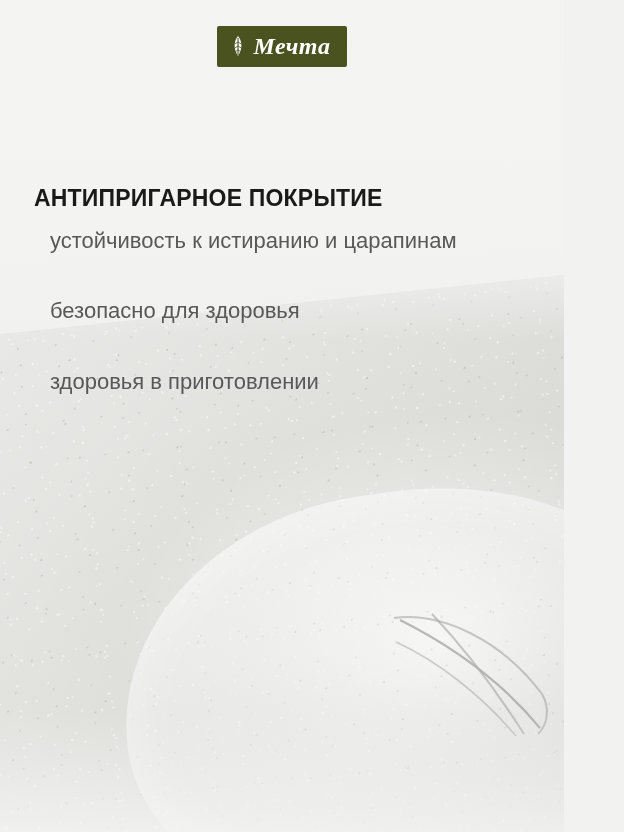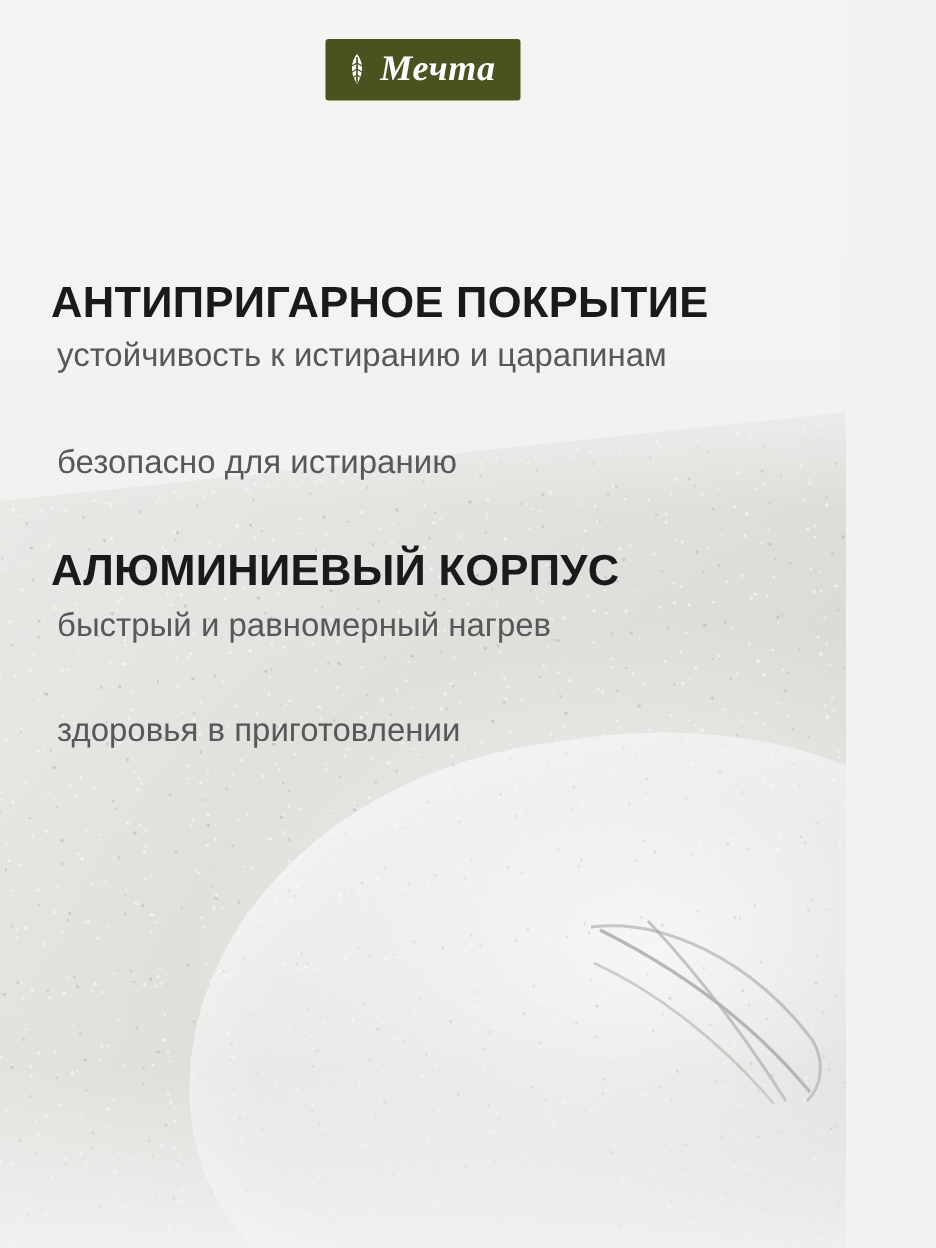--- a/index.html
+++ b/index.html
@@ -121,34 +121,34 @@
     position: absolute;
     left: 34px;
     top: 186px;
     width: 548px;
   }
   .feature {
     margin-bottom: 44px;
   }
   .feature:last-child { margin-bottom: 0; }
   .feature-title {
-    font-size: 29px;
+    font-size: 23px;
     font-weight: 700;
     color: #1a1a1a;
     letter-spacing: 0.2px;
     line-height: 1.12;
     margin: 0 0 6px 0;
     text-transform: uppercase;
   }
   .feature-sub {
     font-size: 22px;
     font-weight: 400;
     color: #585858;
     line-height: 1.2;
-    margin: 4px;
+    margin: 16px;
   }
 </style>
 </head>
 <body>
 
 <div class="poster">
 
   <div class="pan-surface"></div>
   <div class="speckles"></div>
   <div class="pan-edge"></div>
@@ -176,26 +176,22 @@
   </div>
 
   <div class="features">
 
     <div class="feature">
       <h2 class="feature-title">АНТИПРИГАРНОЕ ПОКРЫТИЕ</h2>
       <p class="feature-sub">устойчивость к истиранию и царапинам</p>
     </div>
 
     <div class="feature">
-      <p class="feature-sub">безопасно для истиранию</p>
+      <p class="feature-sub">безопасно для здоровья</p>
     </div>
 
-    <div class="feature">
-      <h2 class="feature-title">АЛЮМИНИЕВЫЙ КОРПУС</h2>
-      <p class="feature-sub">быстрый и равномерный нагрев</p>
-    </div>
 
     <div class="feature">
       <p class="feature-sub">здоровья в приготовлении</p>
     </div>
 
   </div>
 </div>
 
 </body></html>

